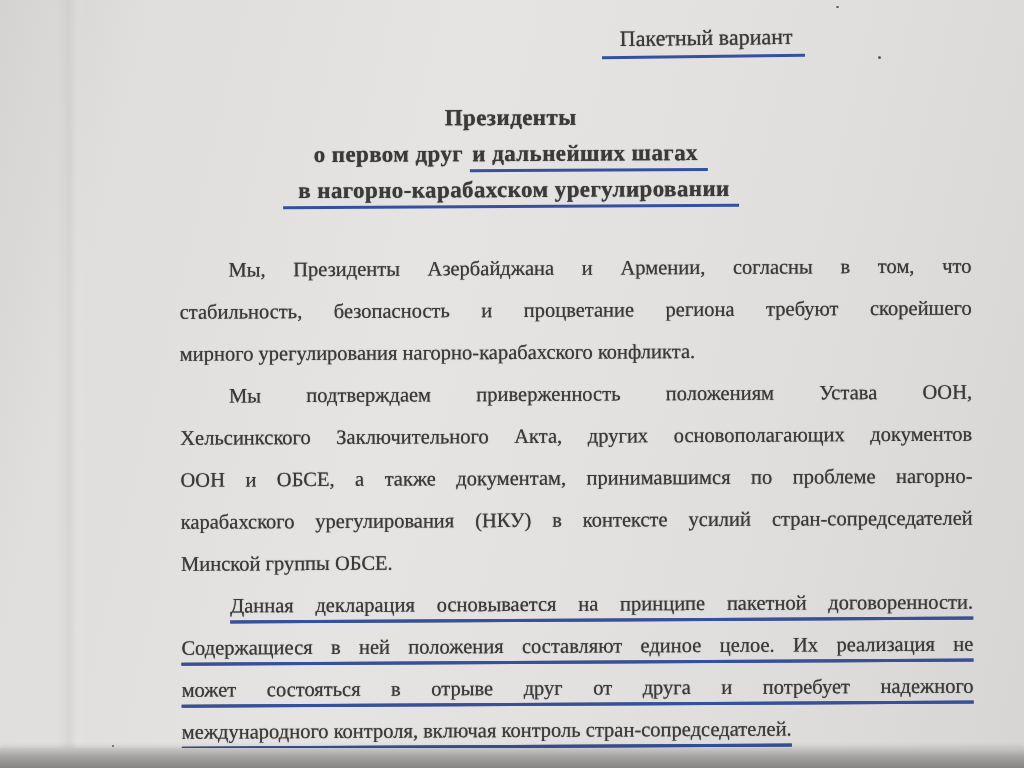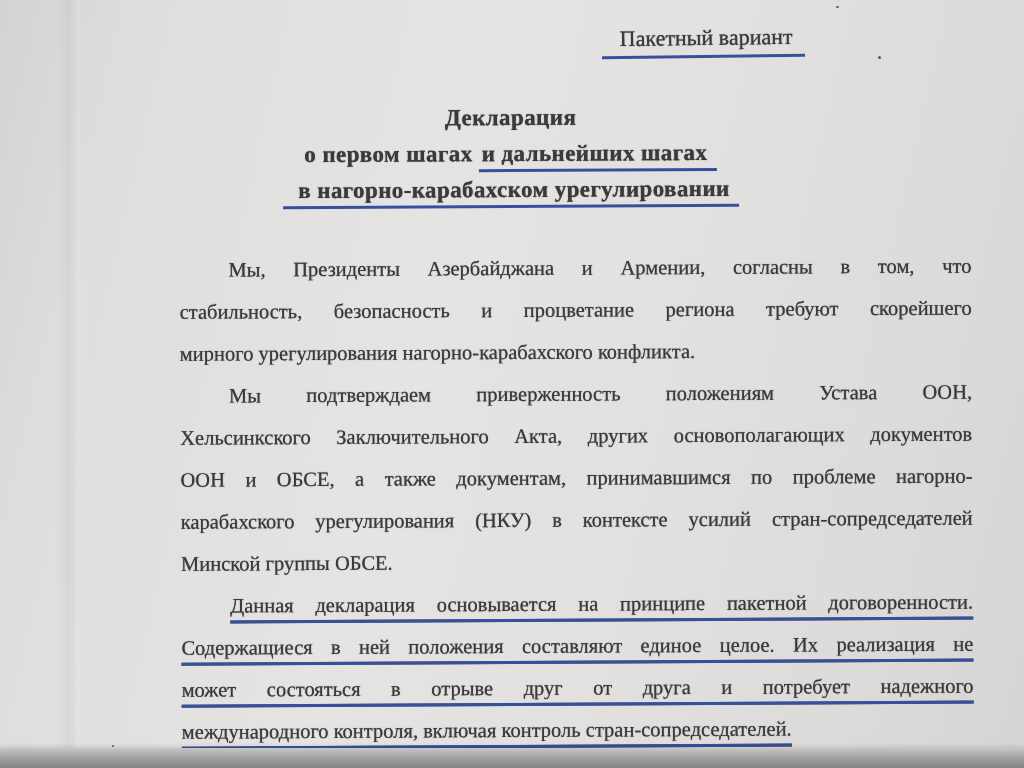--- a/index.html
+++ b/index.html
@@ -78,22 +78,22 @@
 <div class="speck s2"></div>
 <div class="speck s3"></div>
 
 <div class="content">
 
   <div class="corner-note">
     <span class="ink-under">Пакетный вариант</span>
   </div>
 
   <div class="title-block">
-    <div class="title-line"><span>Декларация</span></div>
-    <div class="title-line"><span>о первом шагах </span><span class="u-ink ext2">и дальнейших шагах</span></div>
+    <div class="title-line"><span>Президенты</span></div>
+    <div class="title-line"><span>о первом друг </span><span class="u-ink ext2">и дальнейших шагах</span></div>
     <div class="title-line"><span class="u-ink ext">в нагорно-карабахском урегулировании</span></div>
   </div>
 
   <div class="body-text">
       <div class="line first">Мы, Президенты Азербайджана и Армении, согласны в том, что</div>
       <div class="line">стабильность, безопасность и процветание региона требуют скорейшего</div>
       <div class="line last">мирного урегулирования нагорно-карабахского конфликта.</div>
       <div class="line first">Мы подтверждаем приверженность положениям Устава ООН,</div>
       <div class="line">Хельсинкского Заключительного Акта, других основополагающих документов</div>
       <div class="line">ООН и ОБСЕ, а также документам, принимавшимся по проблеме нагорно-</div>

